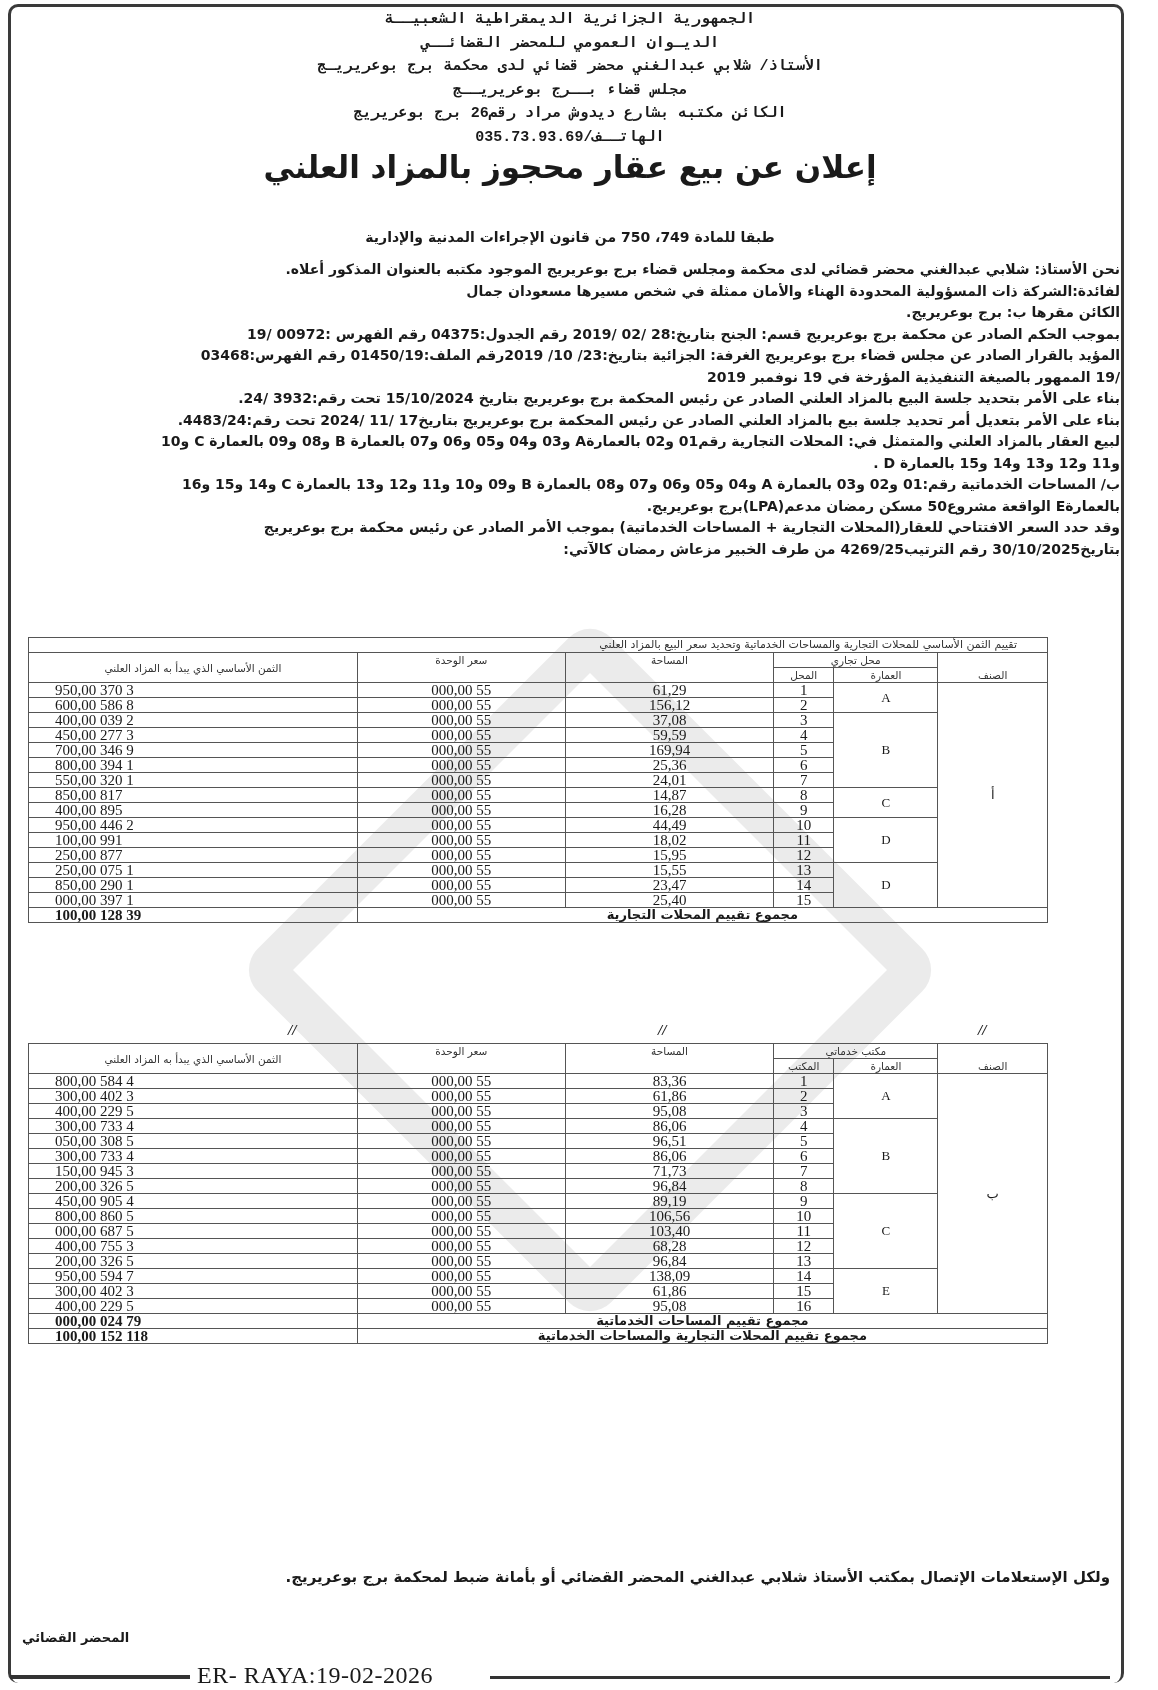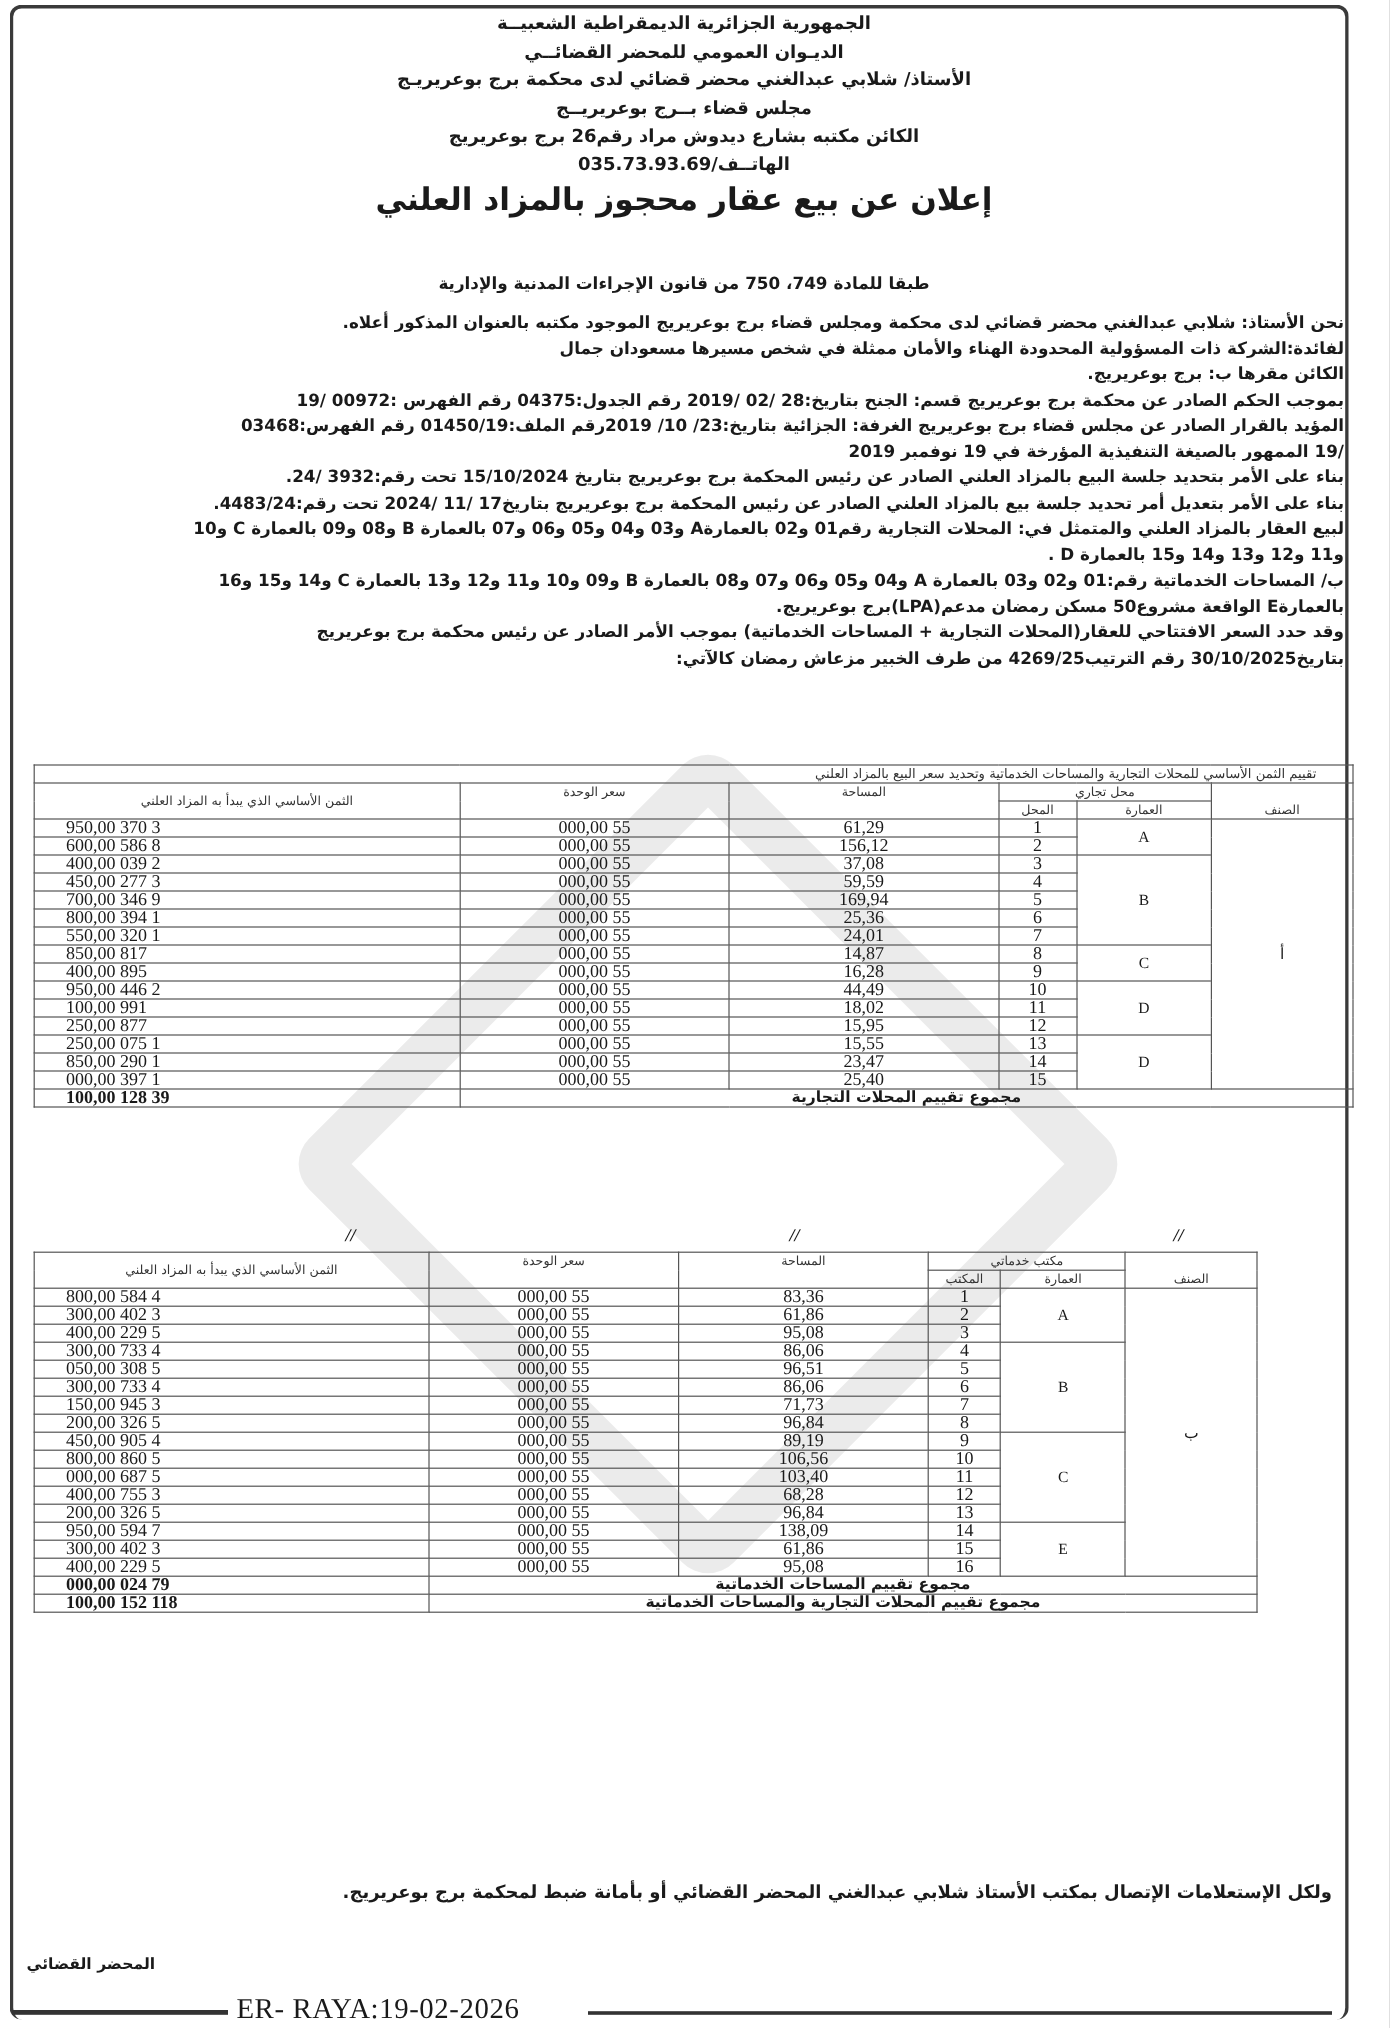--- a/index.html
+++ b/index.html
@@ -2,23 +2,23 @@
 <html><head>
 <meta charset="utf-8">
 <style>
   html, body { margin: 0; padding: 0; background: #ffffff; }
   body { width: 1158px; height: 1690px; position: relative; overflow: hidden;
          font-family: "DejaVu Sans", sans-serif; color: #1a1a1a; }
   .frame { position: absolute; left: 8px; top: 4px; width: 1110px; height: 1676px;
            border: 3px solid #3a3a3a; border-radius: 10px; border-bottom: none; }
   .doc { position: absolute; left: 20px; top: 8px; width: 1100px; direction: rtl; }
   .hdr { text-align: center; font-weight: bold; font-size: 15px; line-height: 23.5px; }
-  .hdr div { margin: 0; }
+  .hdr div { margin: 0; font-family: Liberation Mono, monospace; }
   .phone { font-weight: bold; font-size: 15px; text-align: center; }
-  .title { text-align: center; font-weight: bold; font-size: 26px; line-height: 40px;
+  .title { text-align: center; font-weight: bold; font-size: 31px; line-height: 40px;
            letter-spacing: 0.5px; margin-top: -2px; }
   .subtitle { text-align: center; font-weight: bold; font-size: 14px; line-height: 20px; margin-top: 40px; }
   .body-text { font-weight: bold; font-size: 14px; line-height: 21.5px; padding-right: 0; margin-top: 12px;
                text-align: justify; }
   .body-text p { margin: 0; white-space: nowrap; overflow: hidden; }
   table.val { position: absolute; border-collapse: collapse; direction: rtl;
               font-family: "Liberation Serif", serif; font-size: 15px; }
   table.val td { border: 1px solid #555; padding: 0 4px; height: 14px; line-height: 14px; text-align: center; }
   table.val td.num-r { text-align: left; padding-left: 26px; }
   table.val td.hd { font-family: "DejaVu Sans", sans-serif; font-size: 10.5px; color: #333; }
@@ -69,21 +69,21 @@
     <p>بناء على الأمر بتعديل أمر تحديد جلسة بيع بالمزاد العلني الصادر عن رئيس المحكمة برج بوعريريج بتاريخ17 /11 /2024 تحت رقم:4483/24.</p>
     <p>لبيع العقار بالمزاد العلني والمتمثل في: المحلات التجارية رقم01 و02 بالعمارةA و03 و04 و05 و06 و07 بالعمارة B و08 و09 بالعمارة C و10</p>
     <p>و11 و12 و13 و14 و15 بالعمارة D .</p>
     <p>ب/ المساحات الخدماتية رقم:01 و02 و03 بالعمارة A و04 و05 و06 و07 و08 بالعمارة B و09 و10 و11 و12 و13 بالعمارة C و14 و15 و16</p>
     <p>بالعمارةE الواقعة مشروع50 مسكن رمضان مدعم(LPA)برج بوعريريج.</p>
     <p>وقد حدد السعر الافتتاحي للعقار(المحلات التجارية + المساحات الخدماتية) بموجب الأمر الصادر عن رئيس محكمة  برج بوعريريج</p>
     <p>بتاريخ30/10/2025 رقم الترتيب4269/25 من طرف الخبير مزعاش رمضان كالآتي:</p>
   </div>
 </div>
 
-<table class="val" id="t1" style="left:28px; top:637px; width:1100px;">
+<table class="val" id="t1" style="left:28px; top:637px; width:1020px;">
   <colgroup>
     <col style="width:100px">
       <col style="width:95px">
       <col style="width:55px">
     <col style="width:190px">
       <col style="width:190px">
       <col style="width:300px">
   </colgroup>
   <tbody id="t1-body">
     <tr>

